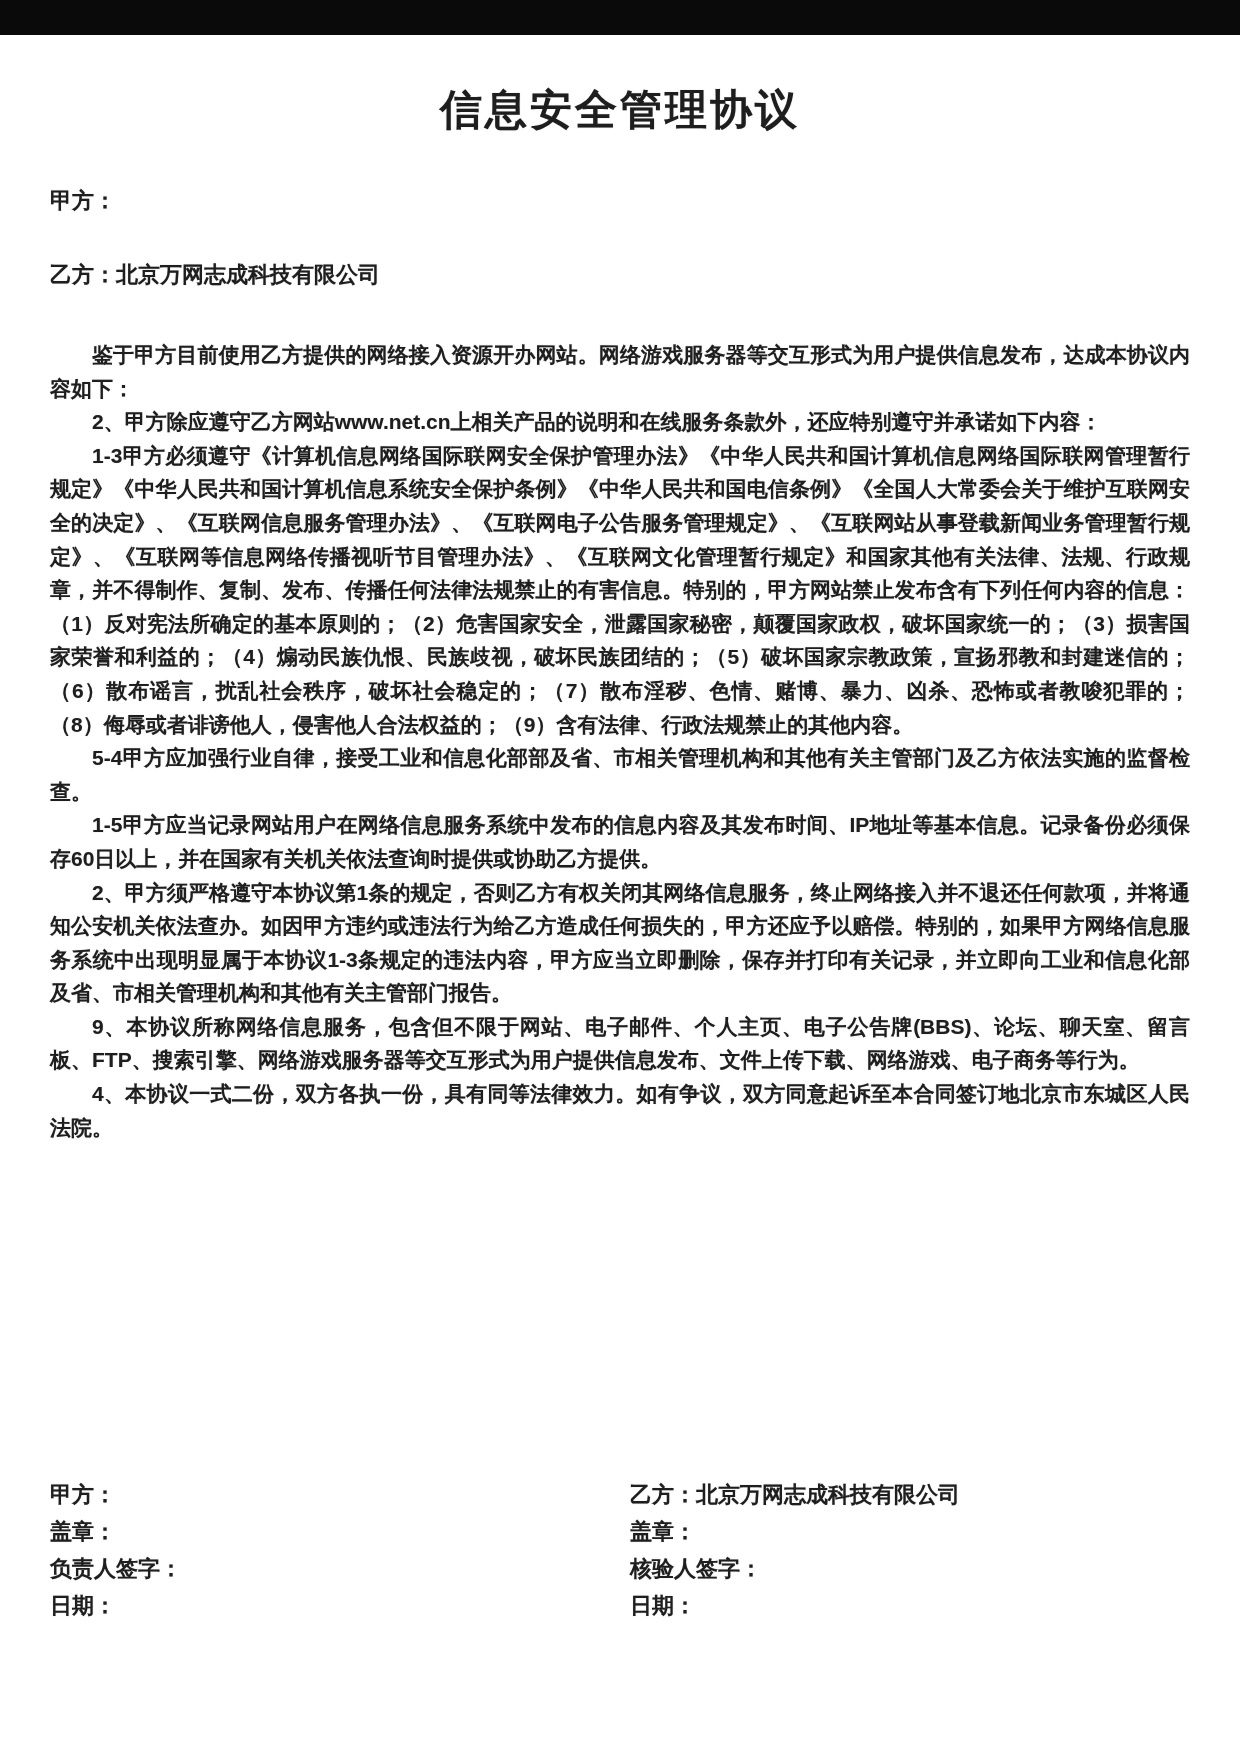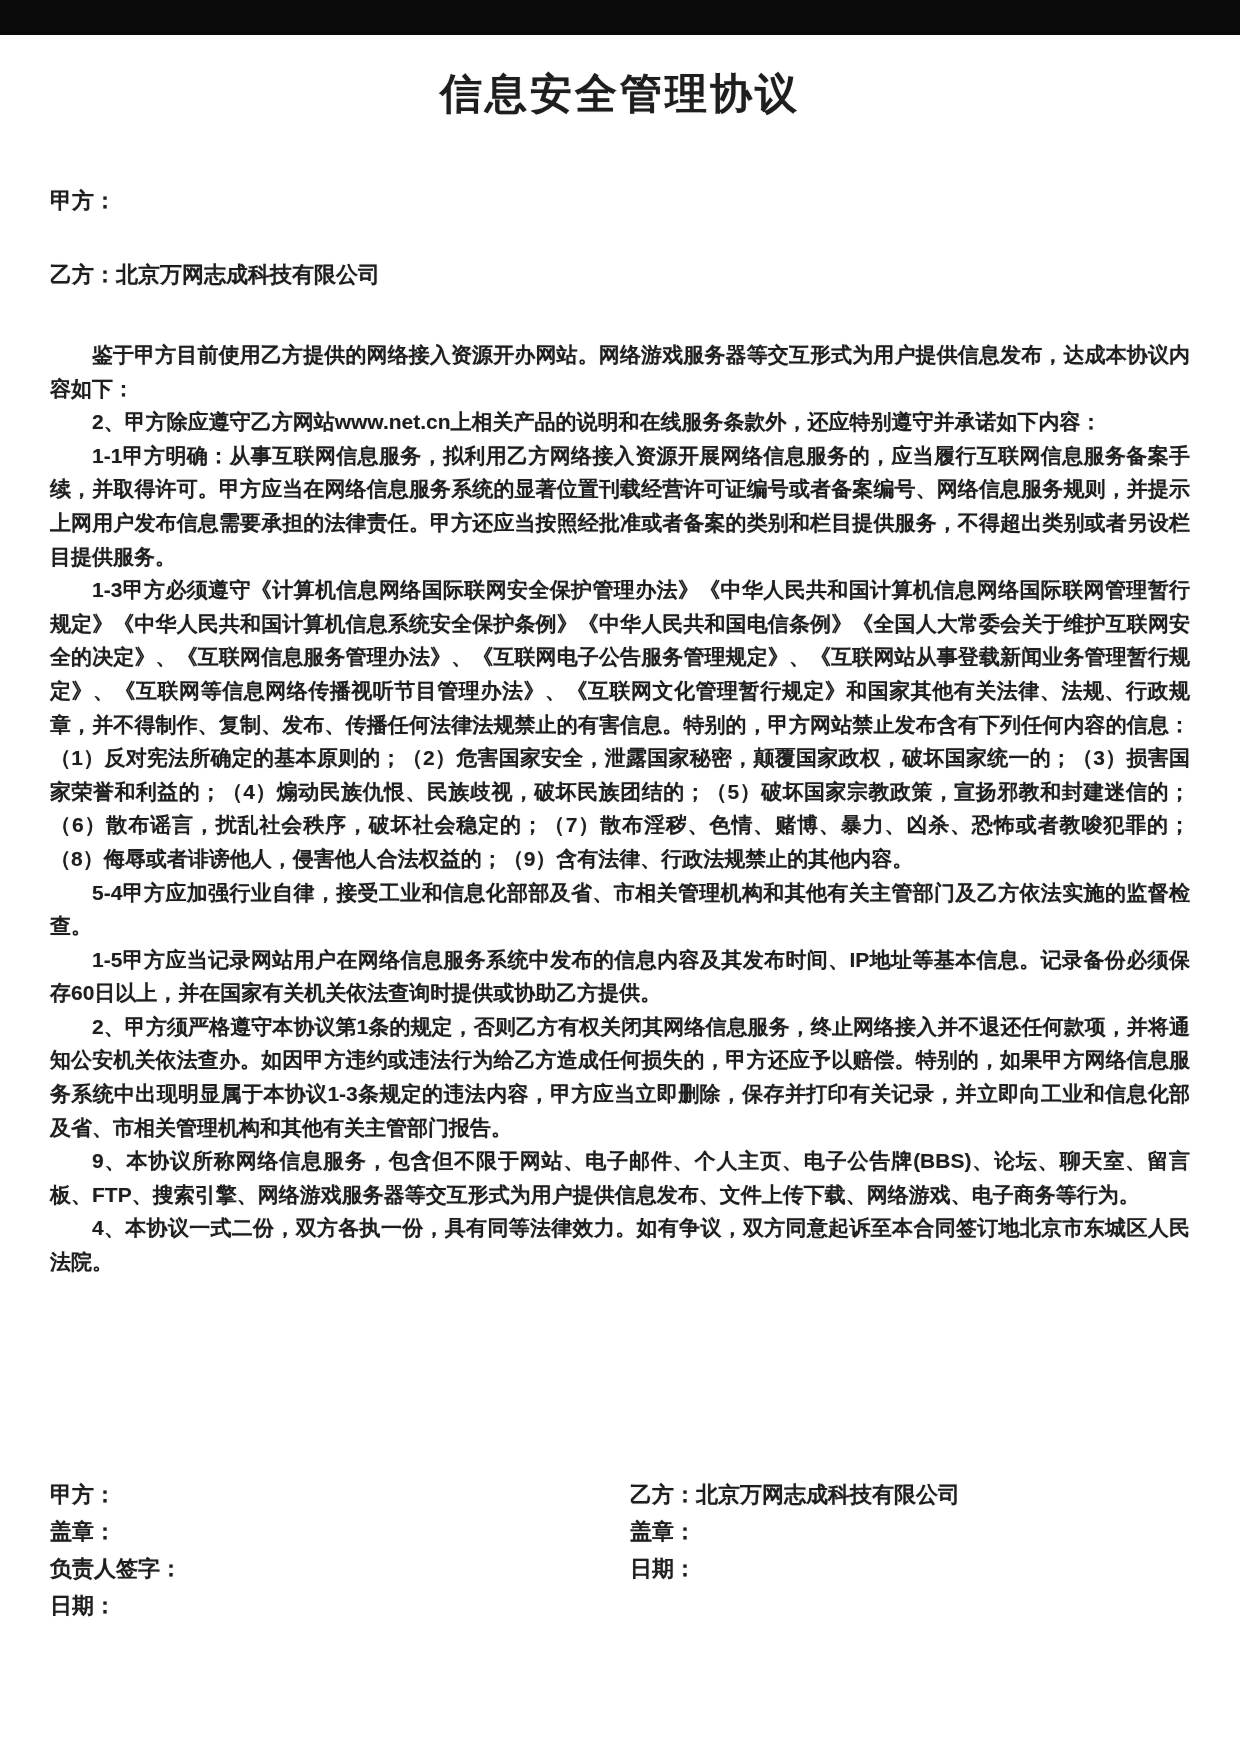--- a/index.html
+++ b/index.html
@@ -21,21 +21,21 @@
   .scan-bar {
     position: absolute;
     top: 0;
     left: 0;
     width: 100%;
     height: 35px;
     background: #0a0a0a;
   }
   .doc-title {
     position: absolute;
-    top: 66px;
+    top: 82px;
     left: 0;
     width: 100%;
     margin: 0;
     text-align: center;
     font-size: 42px;
     font-weight: 700;
     letter-spacing: 3px;
   }
   .party-line {
     position: absolute;
@@ -81,36 +81,36 @@
   <div class="scan-bar"></div>
 
   <h1 class="doc-title">信息安全管理协议</h1>
 
   <p class="party-line party-a-line">甲方：</p>
   <p class="party-line party-b-line">乙方：北京万网志成科技有限公司</p>
 
   <div class="agreement-body">
     <p class="para">鉴于甲方目前使用乙方提供的网络接入资源开办网站。网络游戏服务器等交互形式为用户提供信息发布，达成本协议内容如下：</p>
     <p class="para">2、甲方除应遵守乙方网站www.net.cn上相关产品的说明和在线服务条款外，还应特别遵守并承诺如下内容：</p>
-    <p class="para">1-1甲方明确：从事互联网信息服务，拟利用乙方网络接入资源开展网络信息服务的，应当履行互联网信息服务备案手续，并取得许可。甲方应当在网络信息服务系统的显著位置刊载经营许可证编号或者备案编号、网络信息服务规则，并提示上网用户发布信息需要承担的法律责任。甲方还应当按照经批准或者备案的类别和栏目提供服务，不得超出类别或者另设栏目提供服务。</p>
     <p class="para">1-3甲方必须遵守《计算机信息网络国际联网安全保护管理办法》《中华人民共和国计算机信息网络国际联网管理暂行规定》《中华人民共和国计算机信息系统安全保护条例》《中华人民共和国电信条例》《全国人大常委会关于维护互联网安全的决定》、《互联网信息服务管理办法》、《互联网电子公告服务管理规定》、《互联网站从事登载新闻业务管理暂行规定》、《互联网等信息网络传播视听节目管理办法》、《互联网文化管理暂行规定》和国家其他有关法律、法规、行政规章，并不得制作、复制、发布、传播任何法律法规禁止的有害信息。特别的，甲方网站禁止发布含有下列任何内容的信息：（1）反对宪法所确定的基本原则的；（2）危害国家安全，泄露国家秘密，颠覆国家政权，破坏国家统一的；（3）损害国家荣誉和利益的；（4）煽动民族仇恨、民族歧视，破坏民族团结的；（5）破坏国家宗教政策，宣扬邪教和封建迷信的；（6）散布谣言，扰乱社会秩序，破坏社会稳定的；（7）散布淫秽、色情、赌博、暴力、凶杀、恐怖或者教唆犯罪的；（8）侮辱或者诽谤他人，侵害他人合法权益的；（9）含有法律、行政法规禁止的其他内容。</p>
     <p class="para">5-4甲方应加强行业自律，接受工业和信息化部部及省、市相关管理机构和其他有关主管部门及乙方依法实施的监督检查。</p>
     <p class="para">1-5甲方应当记录网站用户在网络信息服务系统中发布的信息内容及其发布时间、IP地址等基本信息。记录备份必须保存60日以上，并在国家有关机关依法查询时提供或协助乙方提供。</p>
     <p class="para">2、甲方须严格遵守本协议第1条的规定，否则乙方有权关闭其网络信息服务，终止网络接入并不退还任何款项，并将通知公安机关依法查办。如因甲方违约或违法行为给乙方造成任何损失的，甲方还应予以赔偿。特别的，如果甲方网络信息服务系统中出现明显属于本协议1-3条规定的违法内容，甲方应当立即删除，保存并打印有关记录，并立即向工业和信息化部及省、市相关管理机构和其他有关主管部门报告。</p>
     <p class="para">9、本协议所称网络信息服务，包含但不限于网站、电子邮件、个人主页、电子公告牌(BBS)、论坛、聊天室、留言板、FTP、搜索引擎、网络游戏服务器等交互形式为用户提供信息发布、文件上传下载、网络游戏、电子商务等行为。</p>
     <p class="para">4、本协议一式二份，双方各执一份，具有同等法律效力。如有争议，双方同意起诉至本合同签订地北京市东城区人民法院。</p>
   </div>
 
   <div class="signature-block">
     <div class="sig-col sig-col-left">
       <p class="sig-row">甲方：</p>
       <p class="sig-row">盖章：</p>
       <p class="sig-row">负责人签字：</p>
       <p class="sig-row">日期：</p>
     </div>
     <div class="sig-col sig-col-right">
       <p class="sig-row">乙方：北京万网志成科技有限公司</p>
       <p class="sig-row">盖章：</p>
+      <p class="sig-row">核验人签字：</p>
       <p class="sig-row">日期：</p>
     </div>
   </div>
 
 </div>
 
 </body></html>

